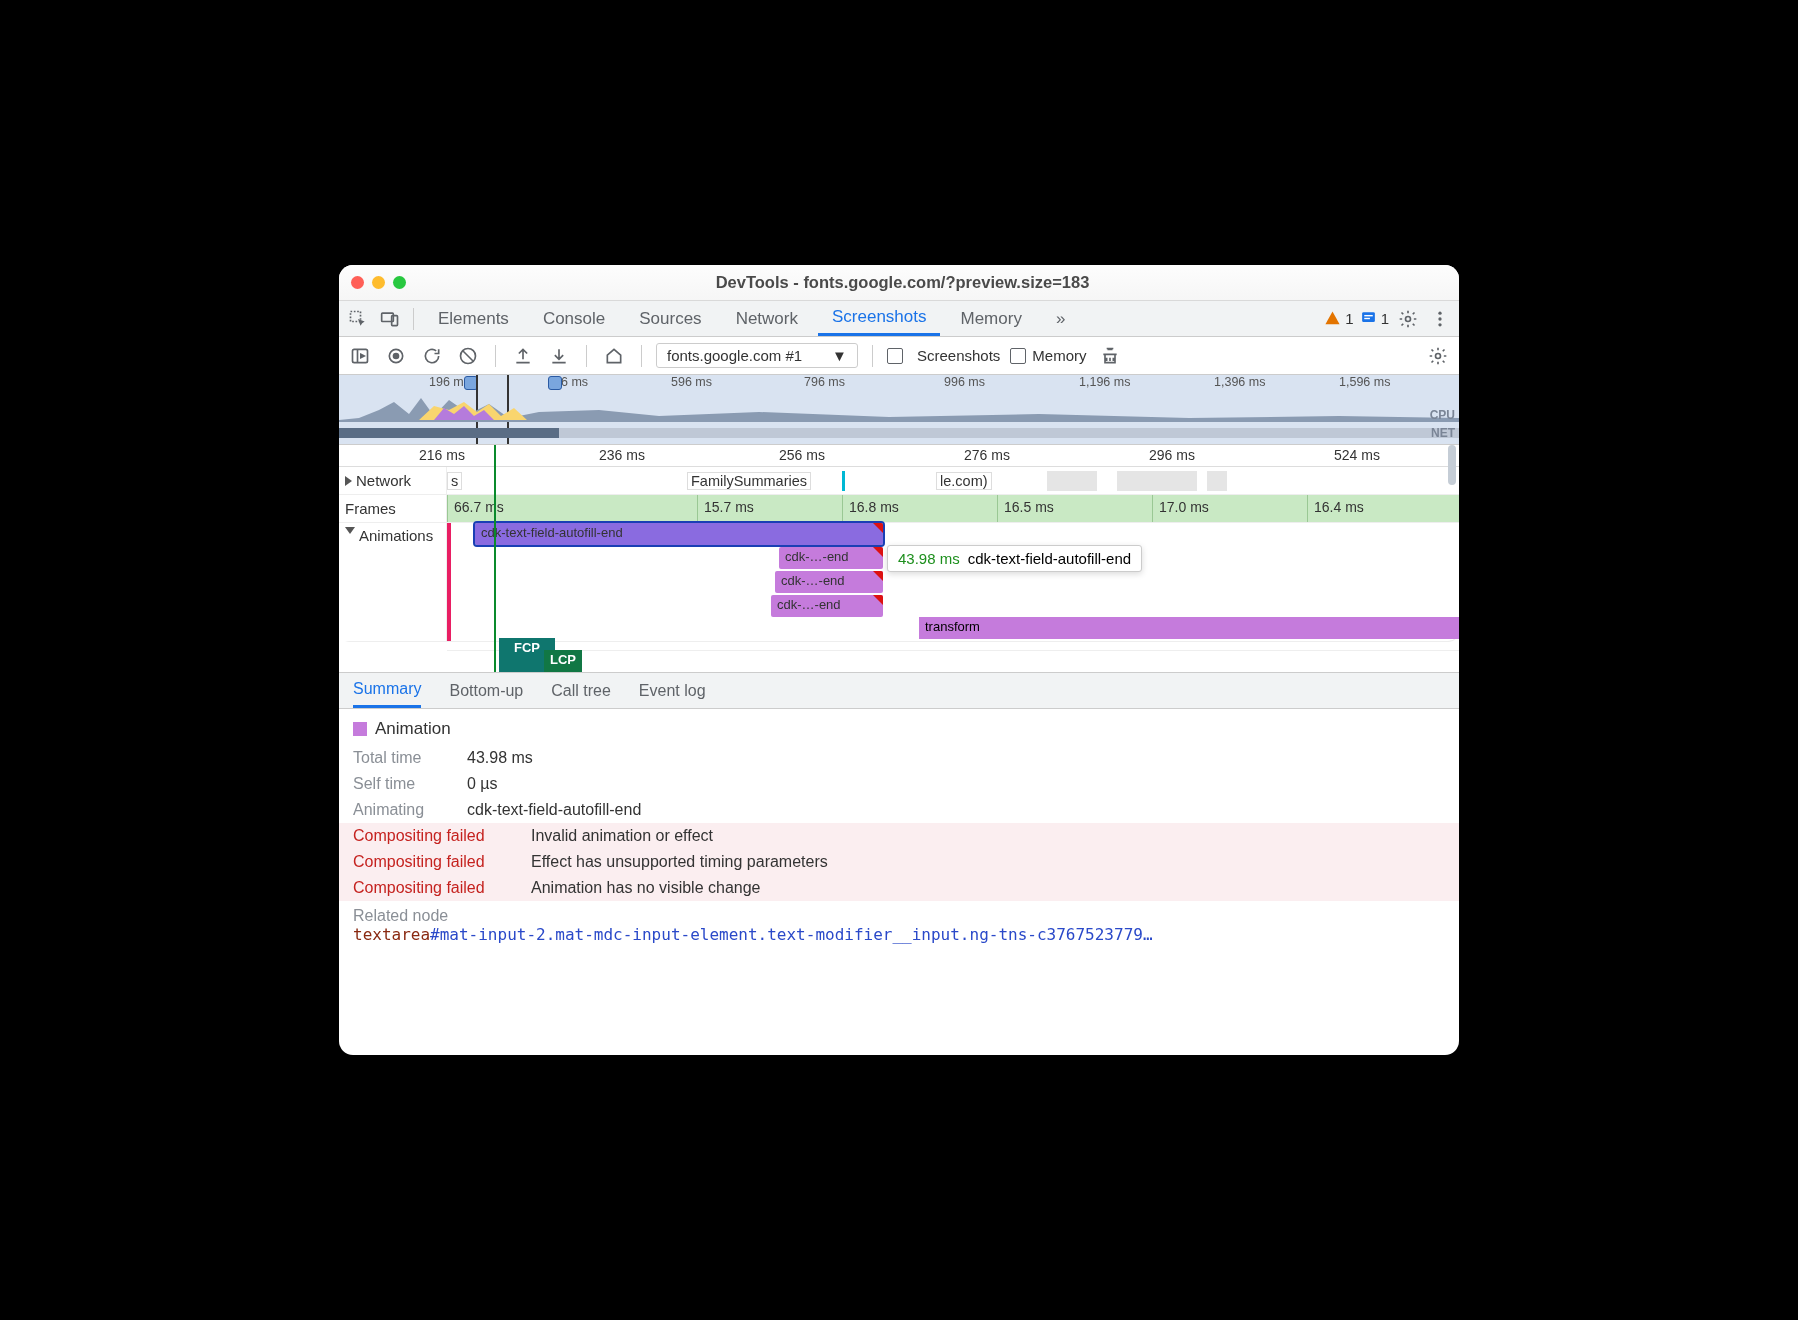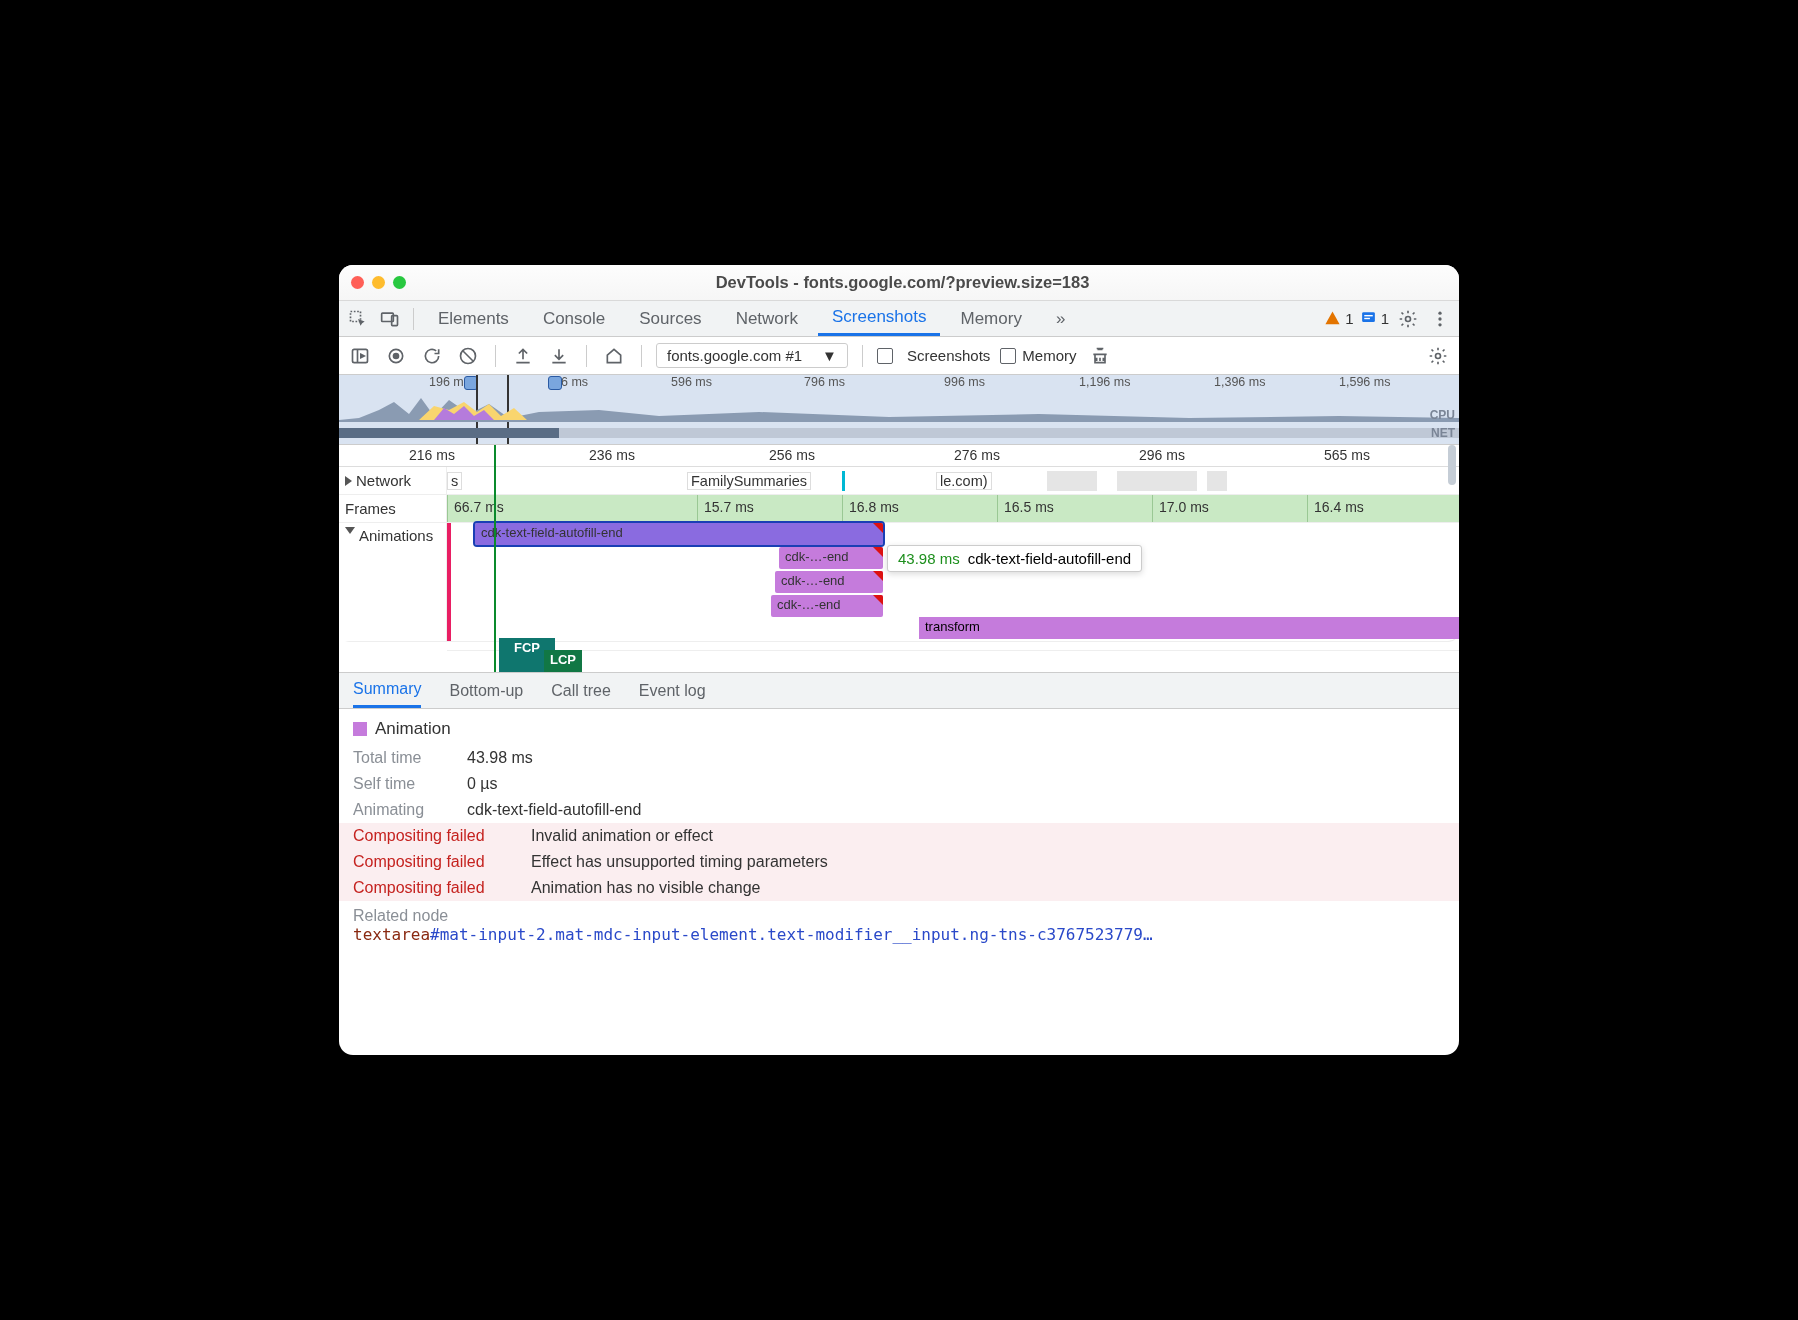--- a/index.html
+++ b/index.html
@@ -67,21 +67,21 @@
     border-bottom:1px solid #ccc;
     display:flex;
     align-items:center;
     padding:0 8px;
     gap:10px;
     font-size:15px;
     color:#333;
   }
   .perfbar .sep{ width:1px; height:22px; background:#ccc; margin:0 4px;}
   .perfbar .profile {
-    border:1px solid #ccc; border-radius:3px; padding:3px 10px; display:flex; align-items:center; 
+    border:1px solid #ccc; border-radius:3px; padding:3px 10px; display:flex; align-items:center; gap:10px;
     background:#fff;
   }
   .cb{ width:16px; height:16px; border:1.5px solid #5f6368; border-radius:2px; display:inline-block;}
 
   
   .overview {
     height: 70px;
     background: #d9e3f1;
     border-bottom:1px solid #ccc;
     position:relative;
@@ -97,21 +97,21 @@
   
   .flame {
     flex: 0 0 228px;
     position:relative;
     border-bottom:1px solid #ccc;
     overflow:hidden;
   }
   .flame-ruler{
     height:22px; border-bottom:1px solid #ddd; position:relative; font-size:14px; color:#333;
   }
-  .flame-ruler span{ position:absolute; top:2px;}
+  .flame-ruler span{ position:absolute; top:2px;margin-left:10px;}
   .track{
     display:flex; border-bottom:1px solid #eee; position:relative; height:28px;
   }
   .track .label{
     width:108px; font-size:15px; color:#333; display:flex; align-items:center; padding-left:6px;
     background:#fff; border-right:1px solid #eee; gap:4px;
   }
   .track .content{ flex:1; position:relative;}
   .frames .content{ background:#c9e9c4;}
   .frame-seg{ position:absolute; top:0; height:100%; border-left:1px solid #9ac894; font-size:14px; color:#333; padding:4px 6px;}
@@ -323,21 +323,21 @@
     <span class="ov-label" style="bottom:4px">NET</span>
   </div>
 
   <div class="flame">
     <div class="flame-ruler">
       <span style="left:70px">216 ms</span>
       <span style="left:250px">236 ms</span>
       <span style="left:430px">256 ms</span>
       <span style="left:615px">276 ms</span>
       <span style="left:800px">296 ms</span>
-      <span style="left:985px">565 ms</span>
+      <span style="left:985px">524 ms</span>
     </div>
 
     <div class="track">
       <div class="label">
           <span class="tri-disc"></span>
           <span>Network</span>
         </div>
       <div class="content">
         <span class="net-text" style="left:0px">s</span>
         <span class="net-text" style="left:240px">FamilySummaries</span>

